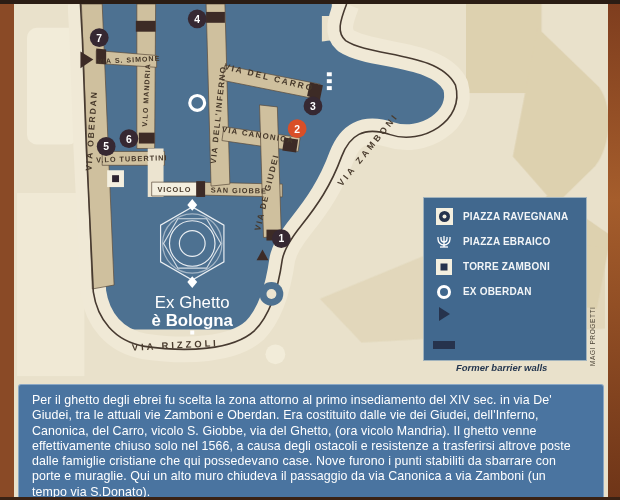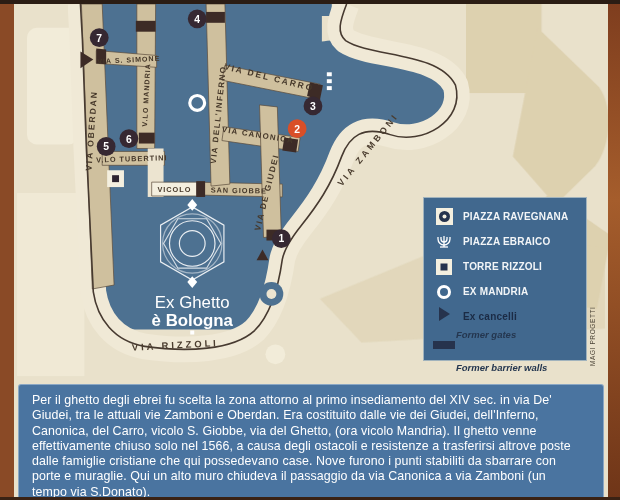--- a/index.html
+++ b/index.html
@@ -212,39 +212,35 @@
       </span>
       <span class="legend-lbl">PIAZZA EBRAICO</span>
     </div>
     <div class="legend-row">
       <span class="legend-ico">
         <svg width="16" height="16">
             <rect width="16" height="16" fill="#f4efdf"></rect>
             <rect x="4.5" y="4.5" width="7" height="7" fill="#26334d"></rect>
           </svg>
       </span>
-      <span class="legend-lbl">TORRE RIZZOLI</span>
+      <span class="legend-lbl">TORRE ZAMBONI</span>
     </div>
     <div class="legend-row">
       <span class="legend-ico">
         <svg width="16" height="16">
             <circle cx="8" cy="8" r="5.5" fill="none" stroke="#ffffff" stroke-width="3"></circle>
           </svg>
       </span>
-      <span class="legend-lbl">EX MANDRIA</span>
+      <span class="legend-lbl">EX OBERDAN</span>
     </div>
     <div class="legend-row tall">
       <span class="legend-ico">
         <svg width="14" height="16">
             <path d="M2,1 L2,15 L13,8 Z" fill="#26334d"></path>
           </svg>
-      </span>
-      <span>
-        <span class="legend-lbl dark">Ex cancelli</span><br>
-        <span class="legend-sub">Former gates</span>
       </span>
     </div>
     <div class="legend-row tall">
       <span class="legend-ico">
         <svg width="22" height="12">
             <rect x="0" y="2" width="22" height="8" fill="#26334d"></rect>
           </svg>
       </span>
       <span>
         <br>

